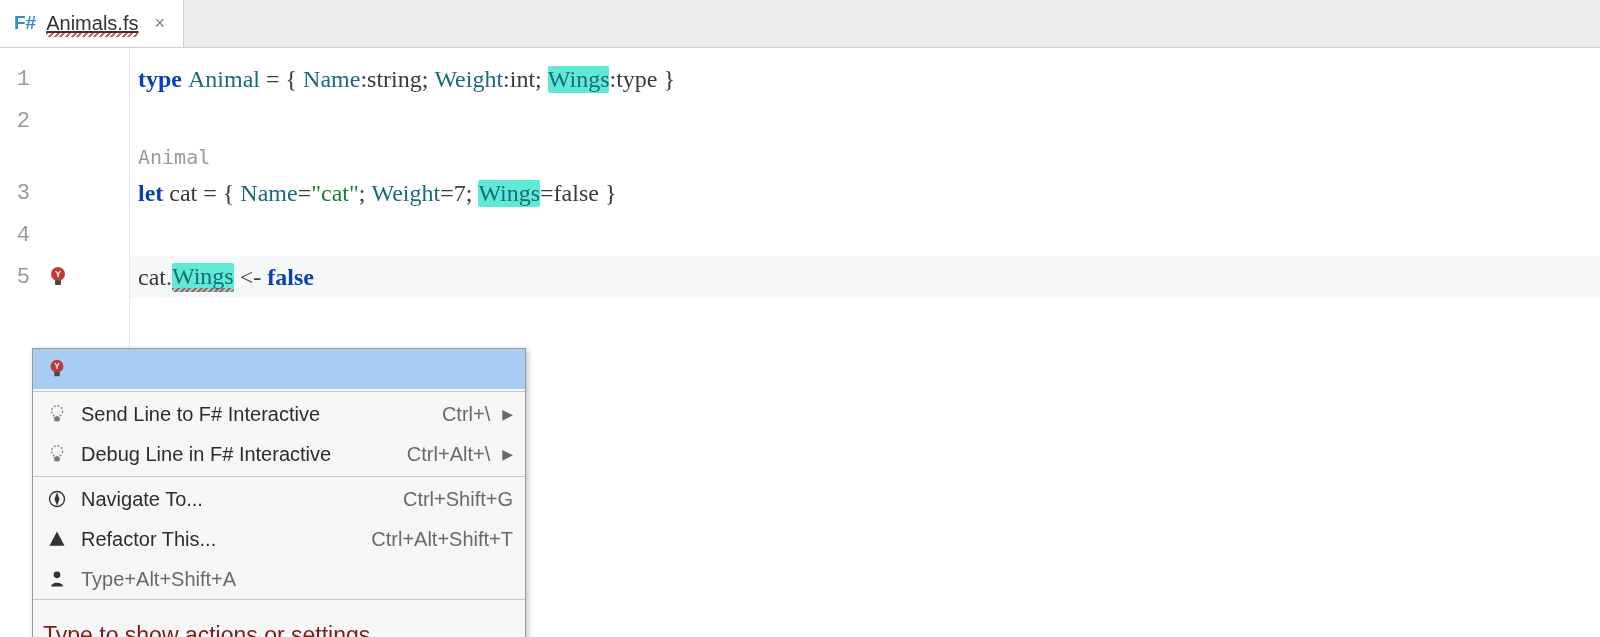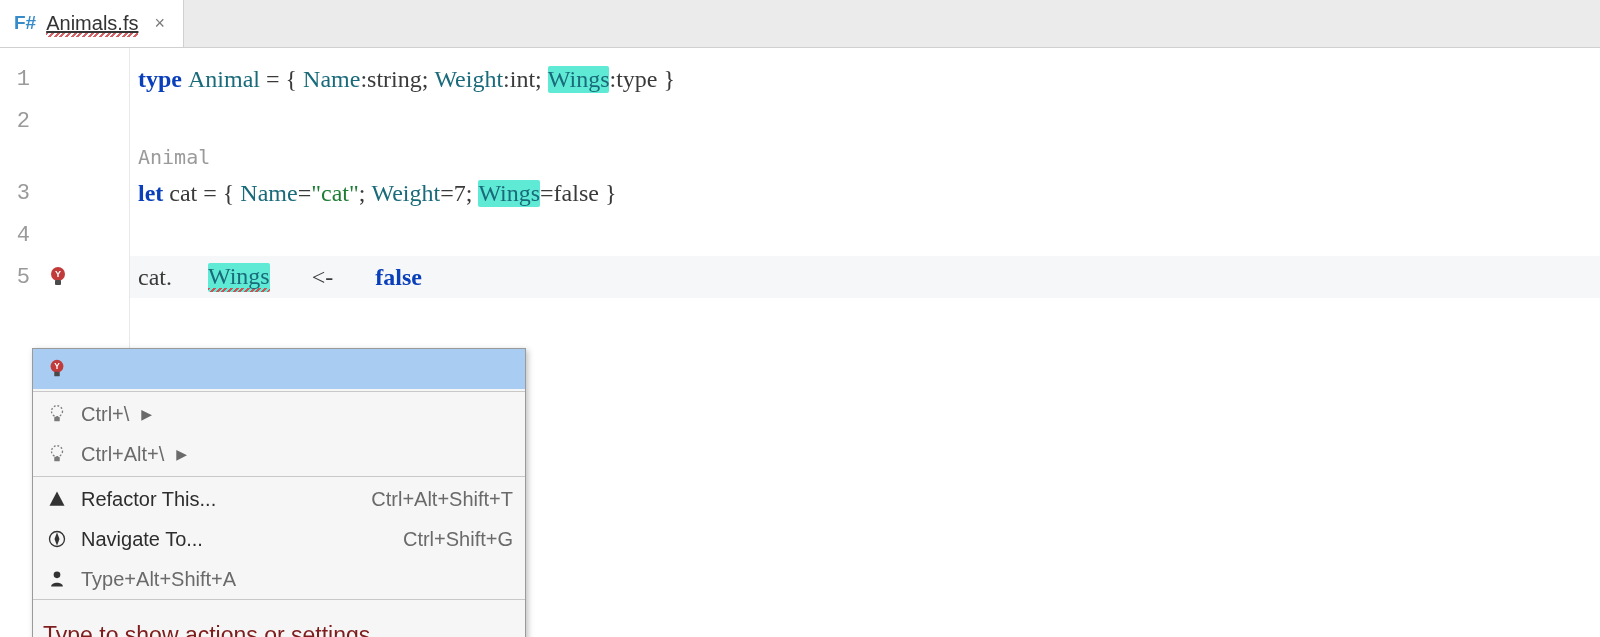--- a/index.html
+++ b/index.html
@@ -11,21 +11,21 @@
   .tab .filename::after { content: ""; position: absolute; left: 0; right: 0; bottom: -2px; height: 4px; background: repeating-linear-gradient(135deg,#d05055 0 2px, transparent 2px 4px); opacity: .9; }
   .tab .close { color: #7a7a7a; font-size: 18px; margin-left: 6px; }
   .editor { position: relative; display: flex; height: calc(637px - 48px); }
   .gutter { width: 130px; background: #fff; border-right: 1px solid #e8e8e8; padding-top: 10px; }
   .code { flex: 1; padding-top: 10px; position: relative; }
   .row { height: 42px; display: flex; align-items: center; }
   .gutter .row { justify-content: flex-start; padding-left: 10px; gap: 16px; }
   .ln { width: 20px; text-align: right; color: #9a9a9a; font-size: 22px; font-family: Consolas, "Courier New", monospace; }
   .bulb { width: 24px; height: 24px; display: inline-flex; }
   .code .row { font-family: Liberation Serif, serif; font-size: 24px; color: #3a3a3a; padding-left: 8px; white-space: pre; }
-  .code .row.curline { background: #f6f7f8; gap: 36px; }
+  .code .row.curline { background: #f6f7f8; }
   .kw { color: #0a3fbb; font-weight: 600; }
   .ident { color: #196a7a; }
   .str { color: #1d7d34; }
   .hl { background: #5eead4; border-radius: 2px; }
   .err-underline { background-image: repeating-linear-gradient(135deg,#d05055 0 2px, transparent 2px 4px); background-repeat: repeat-x; background-position: 0 100%; background-size: auto 4px; padding-bottom: 2px; }
   .hint { color: #9a9a9a; font-size: 20px; font-family: Consolas, monospace; }
   .hint-row { height: 30px; padding-left: 8px; display:flex; align-items:center; }
 
   
   .popup { position: absolute; left: 32px; top: 300px; width: 494px; background: #f6f6f6; border: 1px solid #9a9a9a; box-shadow: 2px 2px 6px rgba(0,0,0,.25); font-size: 20px; color: #2d2d2d; }
@@ -101,56 +101,58 @@
       </span>
     </div>
     <hr>
     <div class="item">
       <span class="icon">
         <svg viewBox="0 0 24 24" width="22" height="22">
             <circle cx="12" cy="9" r="6" fill="none" stroke="#7a7a7a" stroke-width="1.4" stroke-dasharray="2 2"></circle>
             <rect x="9" y="15" width="6" height="5" rx="1" fill="#7a7a7a"></rect>
           </svg>
       </span>
+      <span class="label">Send Line to F# Interactive</span>
       <span class="shortcut">
           <span>Ctrl+\</span>
           <span class="tri">▶</span>
         </span>
     </div>
     <div class="item">
       <span class="icon">
         <svg viewBox="0 0 24 24" width="22" height="22">
             <circle cx="12" cy="9" r="6" fill="none" stroke="#7a7a7a" stroke-width="1.4" stroke-dasharray="2 2"></circle>
             <rect x="9" y="15" width="6" height="5" rx="1" fill="#7a7a7a"></rect>
           </svg>
       </span>
+      <span class="label">Debug Line in F# Interactive</span>
       <span class="shortcut">
           <span>Ctrl+Alt+\</span>
           <span class="tri">▶</span>
         </span>
     </div>
     <hr>
     <div class="item">
       <span class="icon">
         <svg viewBox="0 0 24 24" width="20" height="20">
-            <path d="M12 3 L21 20 L3 20 Z" fill="#333"></path>
-          </svg>
-      </span>
-      <span class="label">Refactor This...</span>
-      <span class="shortcut">Ctrl+Alt+Shift+T</span>
-    </div>
-    <div class="item">
-      <span class="icon">
-        <svg viewBox="0 0 24 24" width="20" height="20">
             <circle cx="12" cy="12" r="9" fill="none" stroke="#333" stroke-width="1.6"></circle>
             <path d="M12 4 L15 12 L12 20 L9 12 Z" fill="#333"></path>
           </svg>
       </span>
       <span class="label">Navigate To...</span>
       <span class="shortcut">Ctrl+Shift+G</span>
+    </div>
+    <div class="item">
+      <span class="icon">
+        <svg viewBox="0 0 24 24" width="20" height="20">
+            <path d="M12 3 L21 20 L3 20 Z" fill="#333"></path>
+          </svg>
+      </span>
+      <span class="label">Refactor This...</span>
+      <span class="shortcut">Ctrl+Alt+Shift+T</span>
     </div>
     <div class="item">
       <span class="icon">
         <svg viewBox="0 0 24 24" width="20" height="20">
             <circle cx="12" cy="7" r="4" fill="#333"></circle>
             <path d="M5 21 C5 15 19 15 19 21 Z" fill="#333"></path>
           </svg>
       </span>
       <span class="shortcut">Type+Alt+Shift+A</span>
     </div>

